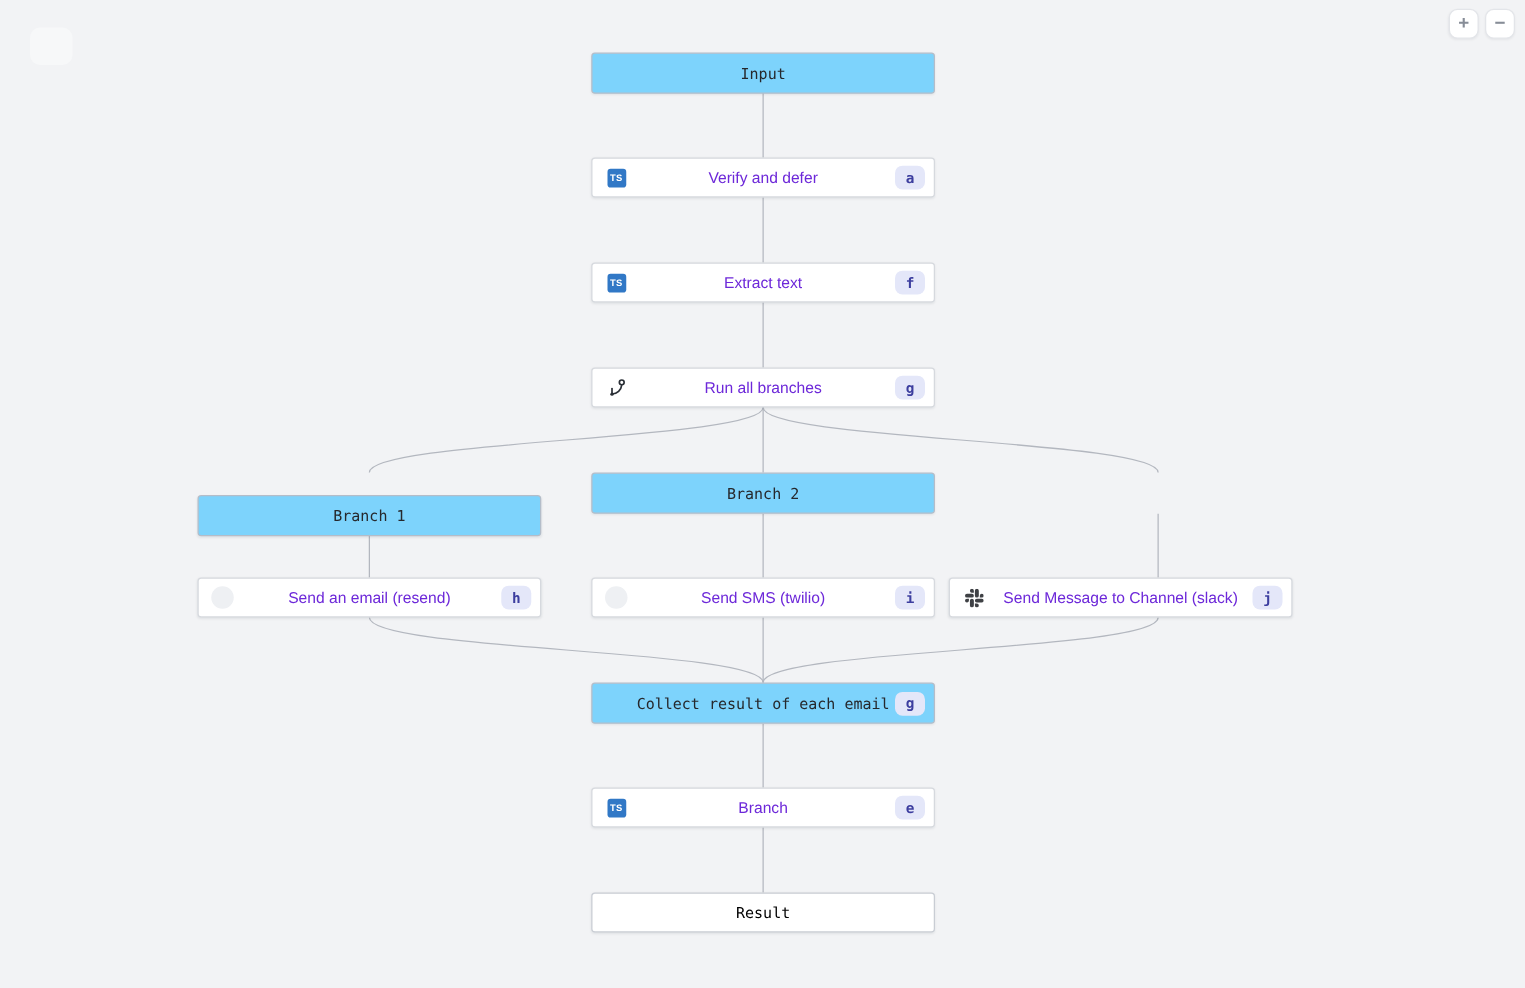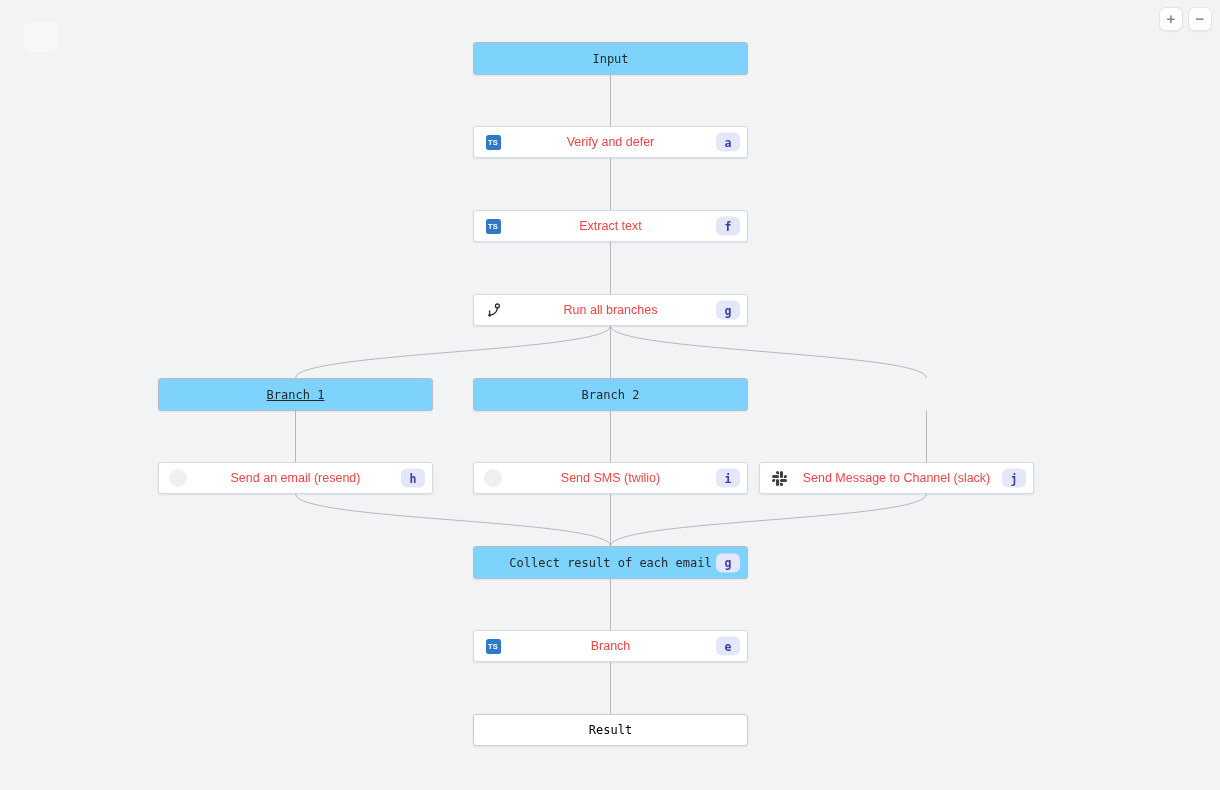--- a/index.html
+++ b/index.html
@@ -36,21 +36,21 @@
     background: #ffffff;
     border: 1px solid #d6d9de;
     box-shadow: 0 1px 2px rgba(16,24,40,.08);
   }
   .node-step .label {
     position: absolute;
     inset: 0;
     line-height: 30px;
     text-align: center;
     font-size: 12.5px;
-    color: #ef4444;
+    color: #6d28d9;
   }
   .node-header .label { position: relative; }
   .node-output {
     background: #ffffff;
     border: 1px solid #c9cdd4;
     box-shadow: 0 1px 2px rgba(16,24,40,.08);
     font-family: "DejaVu Sans Mono", monospace;
     font-size: 12px;
     color: #000000;
   }
@@ -188,21 +188,21 @@
         <circle cx="17.5" cy="5.5" r="2.7"></circle>
         <path d="M17.5 8.4 A11.2 11.2 0 0 1 6.5 18.6"></path>
         <path d="M6.5 12.5 V18"></path>
         <circle cx="6.5" cy="18.8" r="1.9" fill="#2a2f36" stroke="none"></circle>
       </svg>
     </span>
     <span class="label">Run all branches</span>
     <span class="badge">g</span>
   </div>
 
-  <div class="node node-header" style="left:158px; top:378px;text-decoration:underline;">
+  <div class="node node-header" style="left:158px; top:396px;">
     <span class="label">Branch 1</span>
   </div>
   <div class="node node-header" style="left:473px; top:378px;text-align:right;">
     <span class="label">Branch 2</span>
   </div>
 
   <div class="node node-step" style="left:158px; top:462px;">
     <span class="icon-slot">
       <span class="ghost-icon"></span>
     </span>

